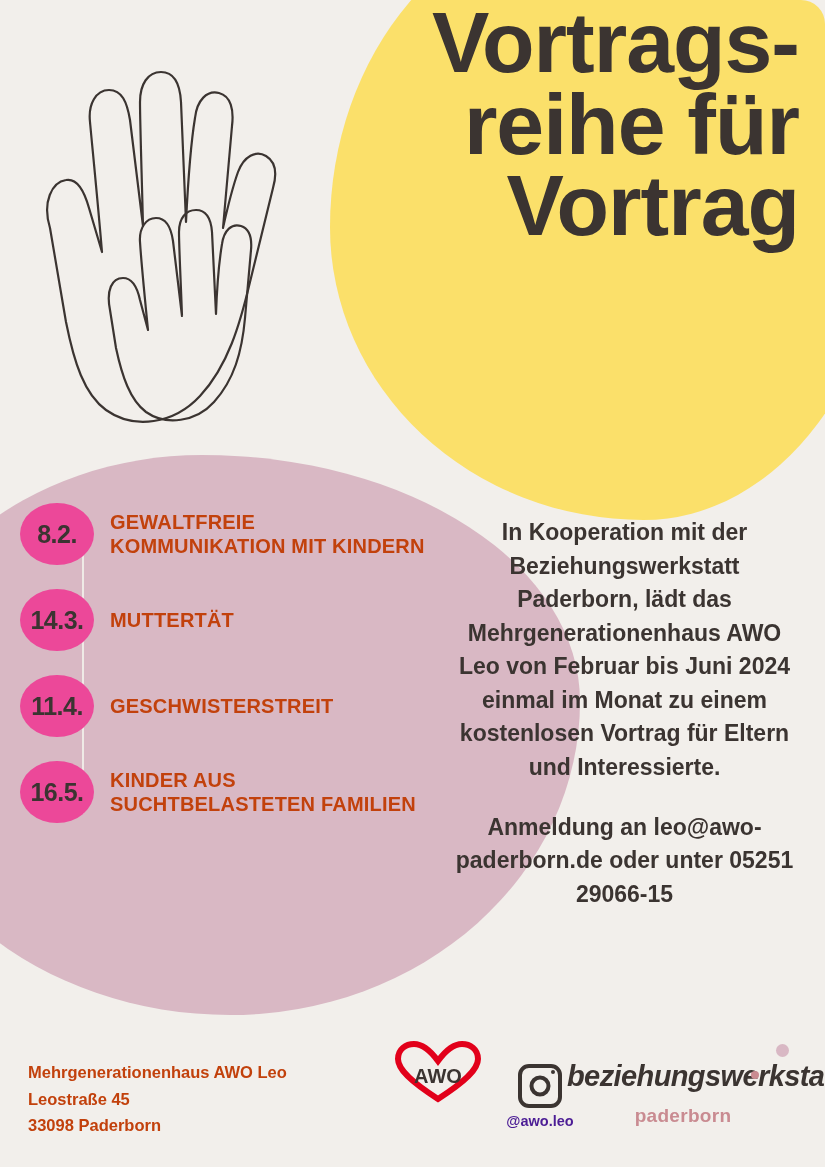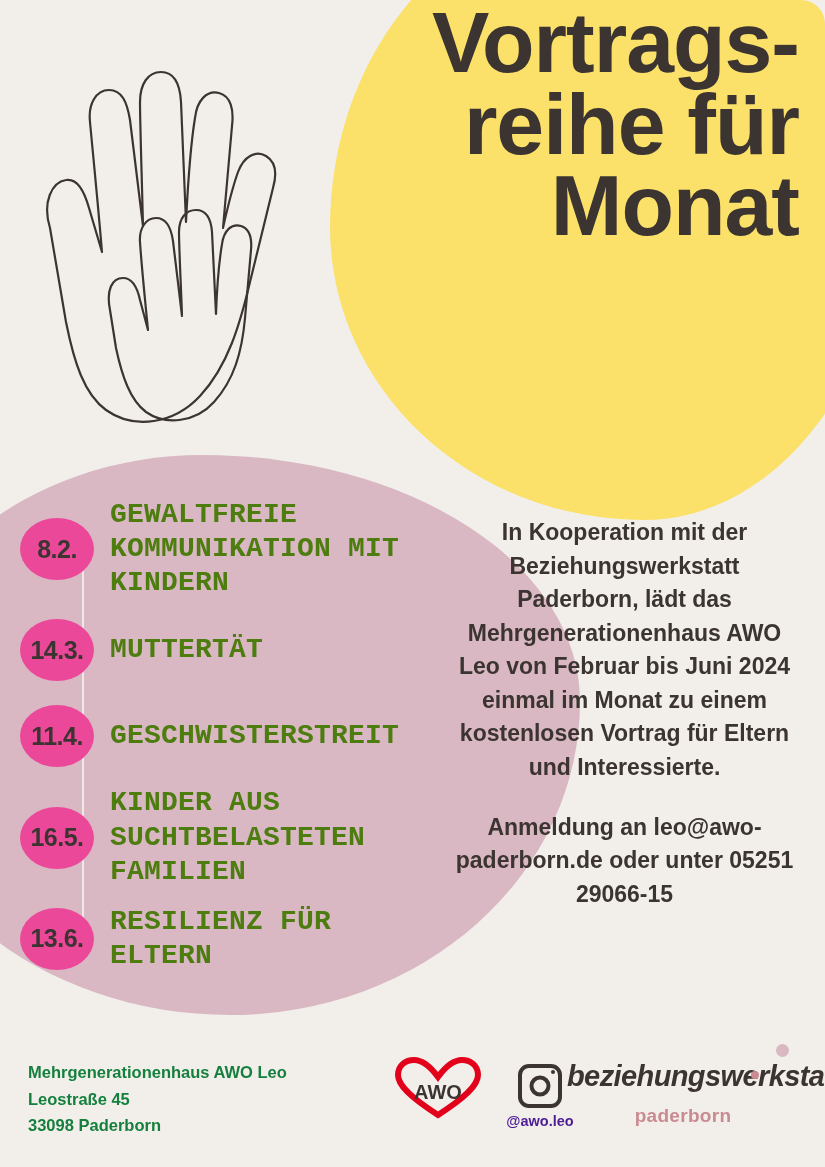--- a/index.html
+++ b/index.html
@@ -123,27 +123,26 @@
     color: #3b3431;
     font-size: 25px;
     font-weight: 700;
     display: flex;
     align-items: center;
     justify-content: center;
     margin-right: 16px;
     letter-spacing: -0.5px;
   }
   .sched-title {
-    font-size: 28px;
+    font-size: 20px;
     font-weight: 700;
     line-height: 1.22;
     letter-spacing: 0.2px;
-    color: #4d7c0f;
+    color: #c2410c;
     max-width: 320px;
-    font-family: Liberation Mono, monospace;
   }
 
   
   .infocol {
     position: absolute;
     right: 28px;
     top: 516px;
     width: 350px;
     text-align: center;
     z-index: 2;
@@ -165,26 +164,26 @@
     height: 110px;
     z-index: 3;
   }
   .addr {
     position: absolute;
     left: 28px;
     bottom: 14px;
     font-size: 16.5px;
     font-weight: 700;
     line-height: 1.62;
-    color: #15803d;
+    color: #c2410c;
   }
   .awo-logo {
     position: absolute;
     left: 392px;
-    bottom: 34px;
+    bottom: 50px;
     width: 92px;
     height: 62px;
   }
   .ig-block {
     position: absolute;
     left: 498px;
     bottom: 24px;
     width: 84px;
     text-align: center;
   }
@@ -292,21 +291,21 @@
                L202 300
                C203 272 206 242 208 230 C210 216 218 209 227 212 C236 215 238 225 237 236
                L231 304 C228 338 220 366 200 388 C182 408 152 412 132 398
                C116 386 108 362 102 334 Z"></path>
     </svg>
   </div>
 
   <div class="headline">
     <span class="ln">Vortrags-</span>
     <span class="ln">reihe für</span>
-    <span class="ln">Monat</span>
+    <span class="ln">Vortrag</span>
   </div>
 
 
   <div class="schedule">
     <div class="sched-rail"></div>
 
     <div class="sched-row">
       <div class="sched-date">8.2.</div>
       <div class="sched-title">GEWALTFREIE KOMMUNIKATION MIT KINDERN</div>
     </div>
@@ -319,24 +318,20 @@
     <div class="sched-row">
       <div class="sched-date">11.4.</div>
       <div class="sched-title">GESCHWISTERSTREIT</div>
     </div>
 
     <div class="sched-row">
       <div class="sched-date">16.5.</div>
       <div class="sched-title">KINDER AUS SUCHTBELASTETEN FAMILIEN</div>
     </div>
 
-    <div class="sched-row">
-      <div class="sched-date">13.6.</div>
-      <div class="sched-title">RESILIENZ FÜR ELTERN</div>
-    </div>
   </div>
 
   <div class="infocol">
     <p>In Kooperation mit der Beziehungswerkstatt Paderborn, lädt das Mehrgenerationenhaus AWO Leo von Februar bis Juni 2024 einmal im Monat zu einem kostenlosen Vortrag für Eltern und Interessierte.</p>
     <p>Anmeldung an leo@awo-paderborn.de oder unter 05251 29066-15</p>
   </div>
 
   <div class="footer">
     <div class="addr">
       <div>Mehrgenerationenhaus AWO Leo</div>

